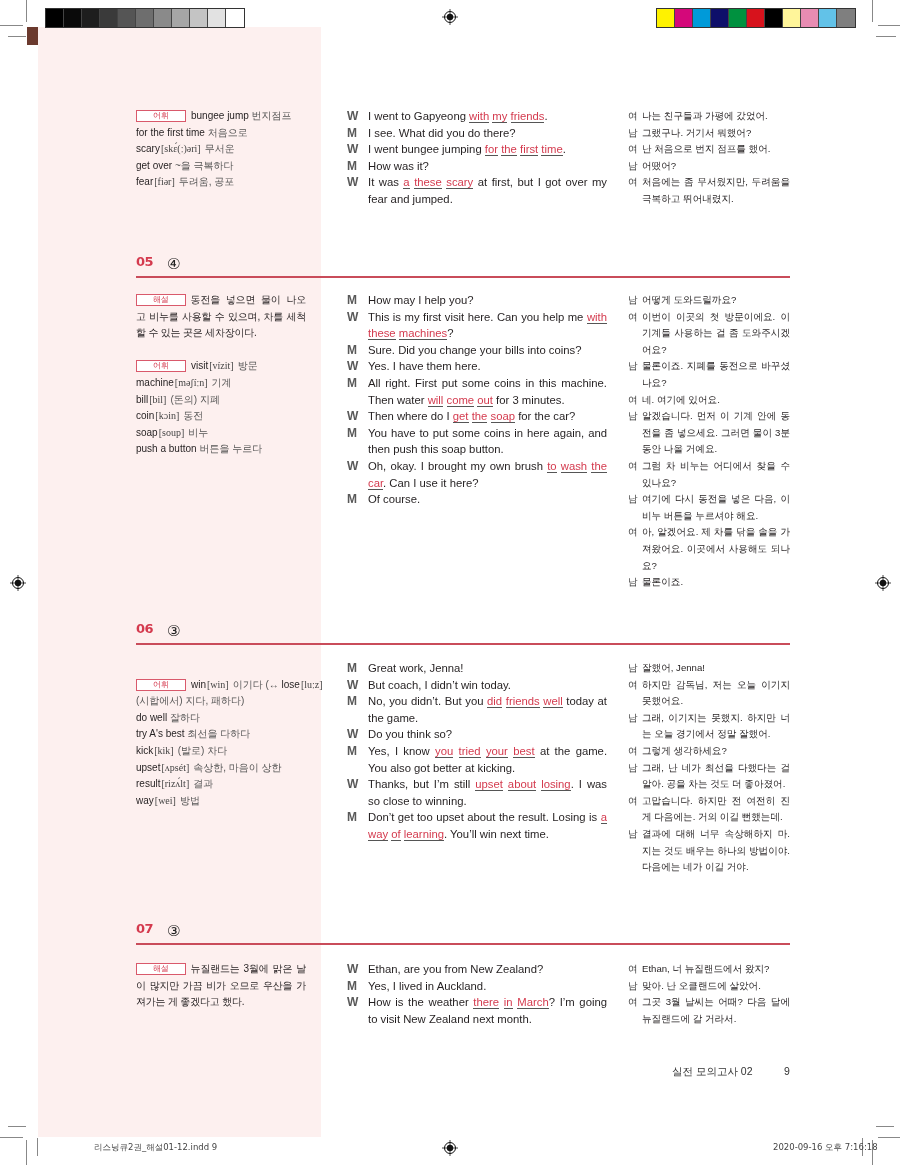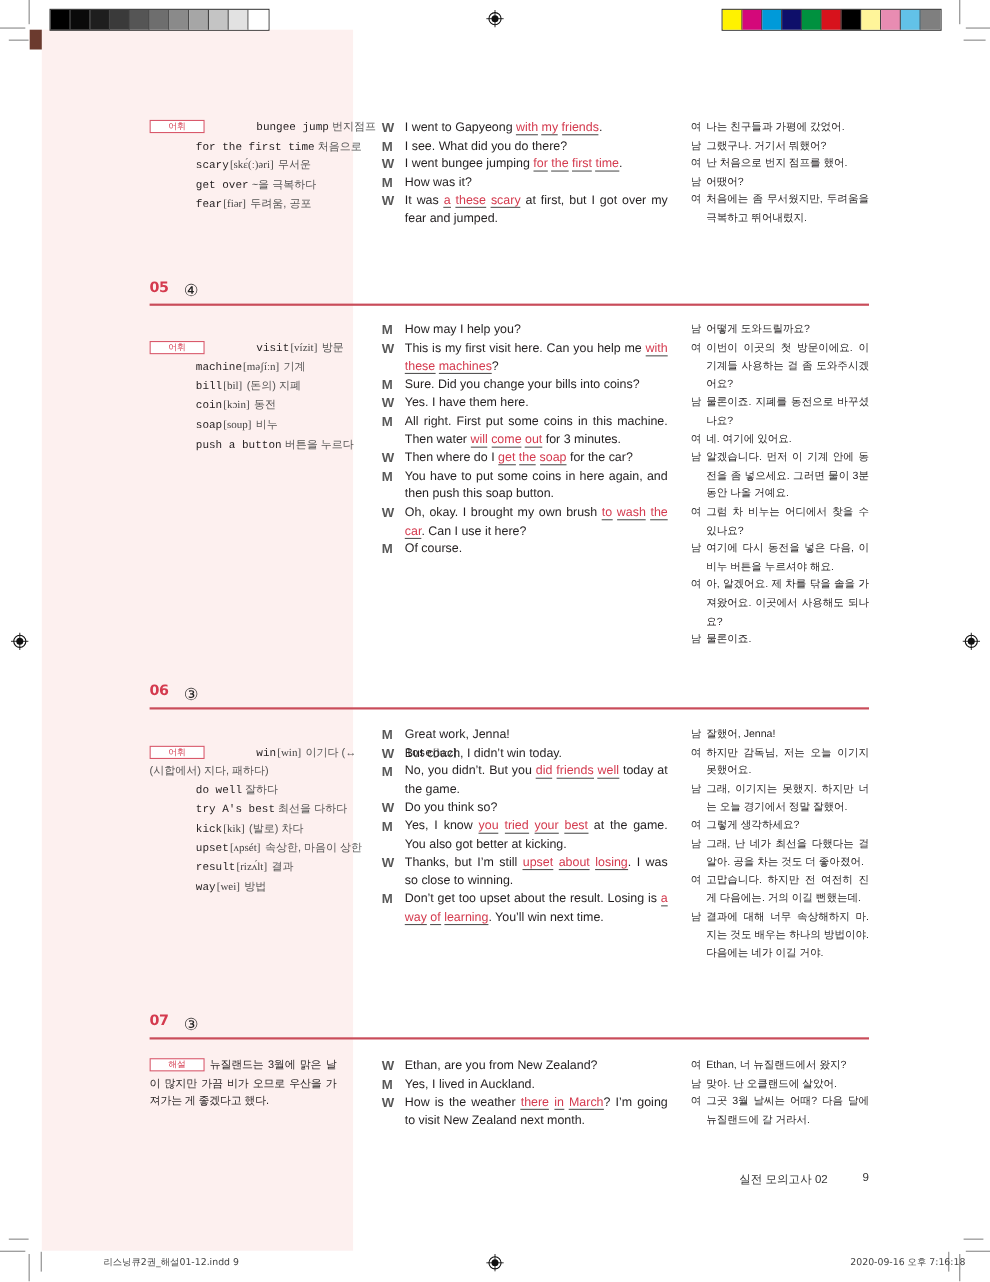--- a/index.html
+++ b/index.html
@@ -21,21 +21,21 @@
   .reg-mark svg { width: 16px; height: 16px; display: block; }
 
   .section-head { position: absolute; left: 136px; width: 654px; height: 24px; border-bottom: 2px solid #c94c5a; }
   .section-head .num { position: absolute; left: 0; top: 0; font-family: "DejaVu Sans", sans-serif; font-weight: bold; font-size: 13px; color: #d43a4e; letter-spacing: -0.5px; }
   .section-head .ans { position: absolute; left: 31px; top: 1px; font-size: 15px; color: #222; font-family: "DejaVu Sans", sans-serif; }
 
   .left-block { position: absolute; left: 136px; width: 170px; font-size: 10px; line-height: 16.6px; color: #231f20; }
   .left-block .para { text-align: justify; letter-spacing: -0.2px; }
   .badge { display: inline-block; border: 1px solid #d9596b; color: #d43a4e; font-size: 8px; line-height: 10px; padding: 0 16px; margin-right: 5px; background: #fff; vertical-align: 1px; }
   .vocab-line { white-space: nowrap; }
-  .vocab-line .en { font-family: Liberation Mono, monospace; margin-left: 42px; }
+  .vocab-line .en { font-family: Liberation Sans, sans-serif; }
   .vocab-line .ipa { font-family: "Liberation Serif", serif; font-size: 10px; color: #444; margin: 0 4px 0 1px; }
   .vocab-line .ko { color: #555; }
   .gap { height: 16.6px; }
 
   .dialog { position: absolute; left: 345px; width: 262px; font-size: 11.3px; line-height: 16.6px; }
   .dl { position: relative; padding-left: 23px; }
   .dl .spk { position: absolute; left: 2px; top: 0; font-weight: bold; color: #595959; font-size: 12px; }
   .dl .txt { display: block; text-align: justify; }
   .hl { color: #d43a4e; border-bottom: 1px solid #555; }
 
@@ -162,20 +162,21 @@
     <div class="kl"><span class="spk">여</span><span>난 처음으로 번지 점프를 했어.</span></div>
     <div class="kl"><span class="spk">남</span><span>어땠어?</span></div>
     <div class="kl"><span class="spk">여</span><span>처음에는 좀 무서웠지만, 두려움을 극복하고 뛰어내렸지.</span></div>
   </div>
 
 <div class="section-head" style="top:254px;">
   <span class="num">05</span>
   <span class="ans">④</span>
 </div>
 <div class="left-block" style="top:292px;">
+  <div class="para"><span class="badge">해설</span><span>동전을 넣으면 물이 나오고 비누를 사용할 수 있으며, 차를 세척할 수 있는 곳은 세차장이다.</span></div>
   <div class="gap"></div>
   <div id="s05-vocab">
       <div class="vocab-line"><span class="badge">어휘</span><span class="en">visit</span><span class="ipa">[vízit]</span><span class="ko">방문</span></div>
       <div class="vocab-line"><span class="en">machine</span><span class="ipa">[məʃíːn]</span><span class="ko">기계</span></div>
       <div class="vocab-line"><span class="en">bill</span><span class="ipa">[bil]</span><span class="ko">(돈의) 지폐</span></div>
       <div class="vocab-line"><span class="en">coin</span><span class="ipa">[kɔin]</span><span class="ko">동전</span></div>
       <div class="vocab-line"><span class="en">soap</span><span class="ipa">[soup]</span><span class="ko">비누</span></div>
       <div class="vocab-line"><span class="en">push a button</span> <span class="ko">버튼을 누르다</span></div>
     </div>
 </div>

